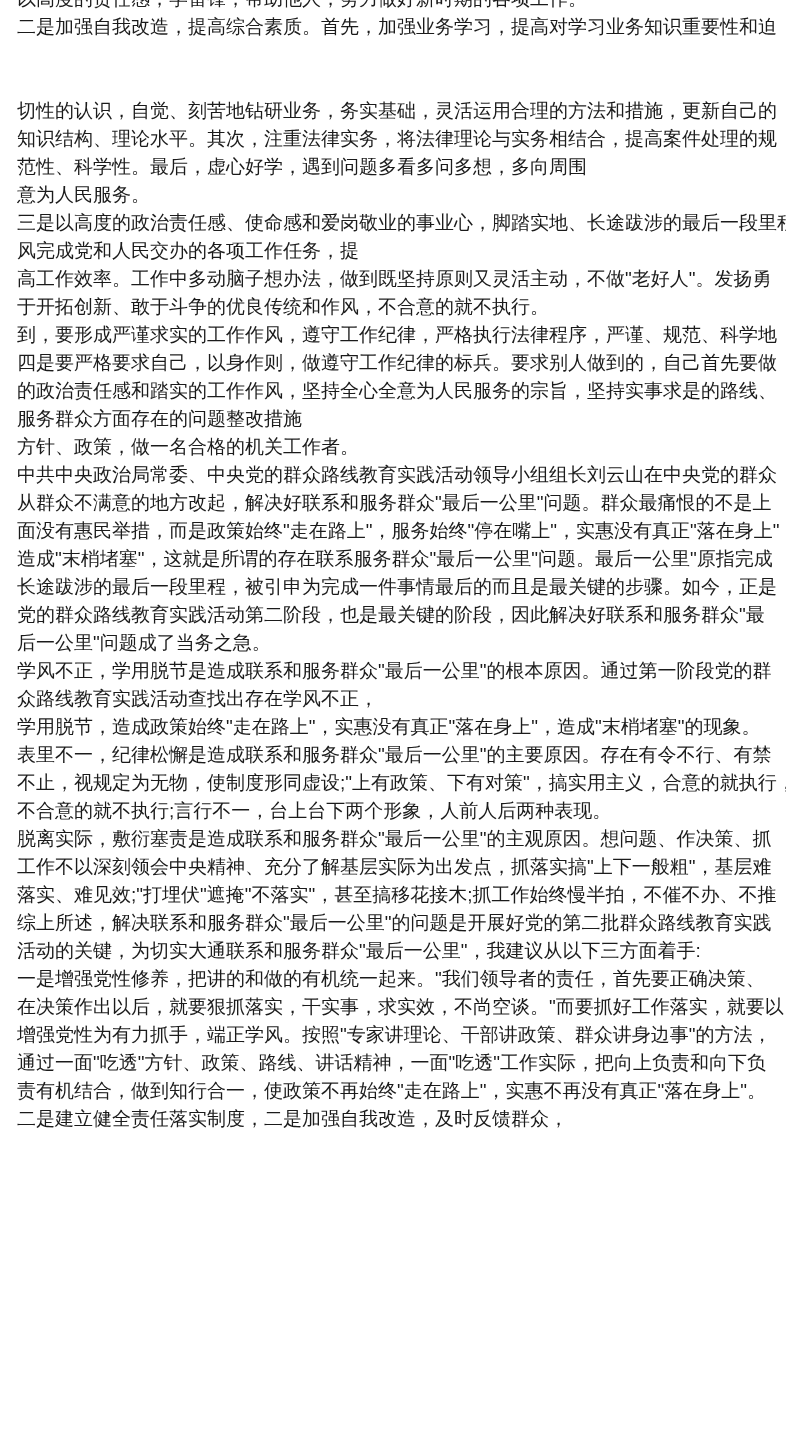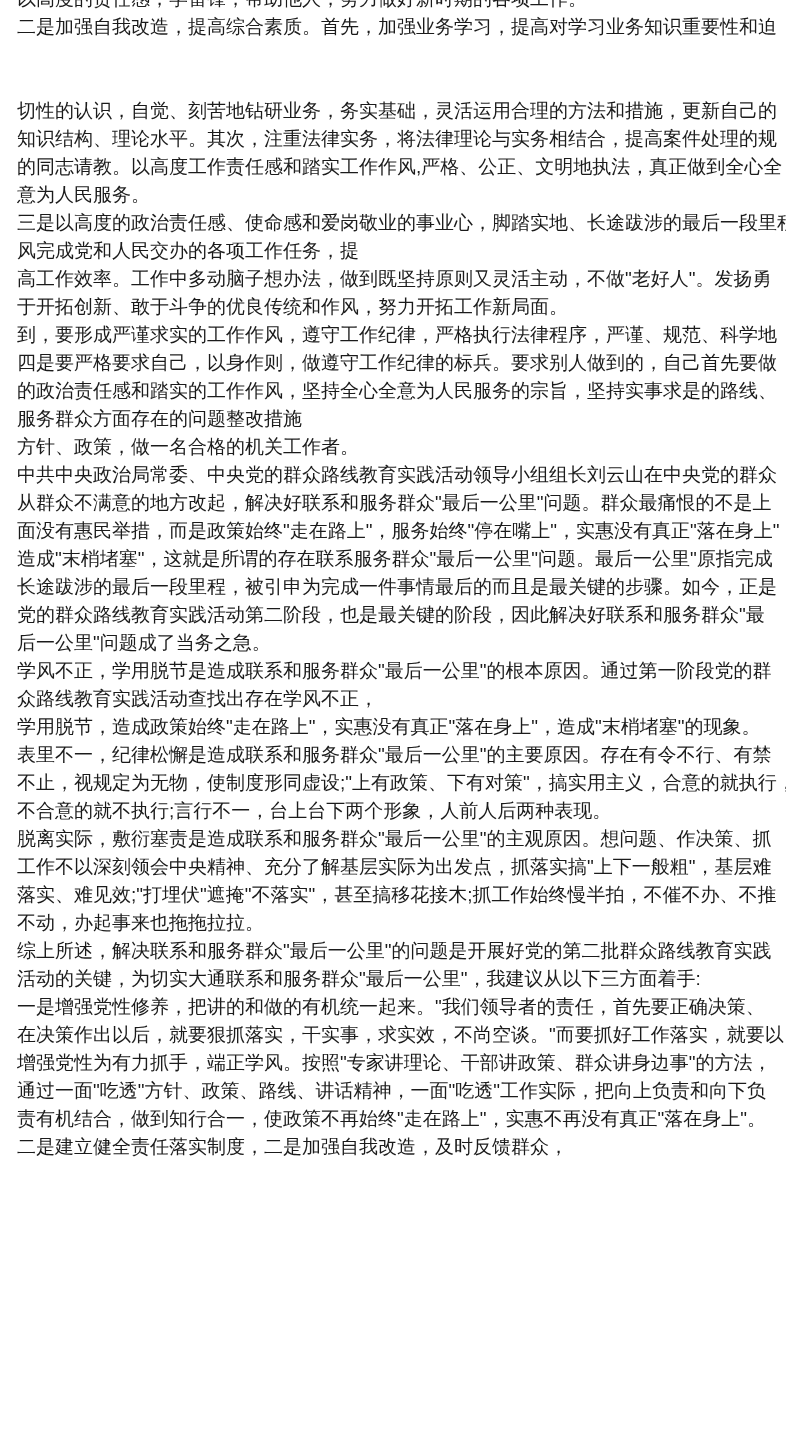--- a/index.html
+++ b/index.html
@@ -33,26 +33,26 @@
 </head>
 <body>
 
 <div class="doc">
     <div class="line">以高度的责任感，学雷锋，帮助他人，努力做好新时期的各项工作。</div>
     <div class="line">二是加强自我改造，提高综合素质。首先，加强业务学习，提高对学习业务知识重要性和迫</div>
     <div class="line"></div>
     <div class="line"></div>
     <div class="line">切性的认识，自觉、刻苦地钻研业务，务实基础，灵活运用合理的方法和措施，更新自己的</div>
     <div class="line">知识结构、理论水平。其次，注重法律实务，将法律理论与实务相结合，提高案件处理的规</div>
-    <div class="line">的同志请教。以高度工作责任感和踏实工作作风,严格、公正、文明地执法，真正做到全心全</div>
+    <div class="line">范性、科学性。最后，虚心好学，遇到问题多看多问多想，多向周围</div>
     <div class="line">意为人民服务。</div>
     <div class="line">三是以高度的政治责任感、使命感和爱岗敬业的事业心，脚踏实地、长途跋涉的最后一段里程</div>
     <div class="line">风完成党和人民交办的各项工作任务，提</div>
     <div class="line">高工作效率。工作中多动脑子想办法，做到既坚持原则又灵活主动，不做"老好人"。发扬勇</div>
-    <div class="line">于开拓创新、敢于斗争的优良传统和作风，努力开拓工作新局面。</div>
+    <div class="line">于开拓创新、敢于斗争的优良传统和作风，不合意的就不执行。</div>
     <div class="line">到，要形成严谨求实的工作作风，遵守工作纪律，严格执行法律程序，严谨、规范、科学地</div>
     <div class="line">四是要严格要求自己，以身作则，做遵守工作纪律的标兵。要求别人做到的，自己首先要做</div>
     <div class="line">的政治责任感和踏实的工作作风，坚持全心全意为人民服务的宗旨，坚持实事求是的路线、</div>
     <div class="line">服务群众方面存在的问题整改措施</div>
     <div class="line">方针、政策，做一名合格的机关工作者。</div>
     <div class="line">中共中央政治局常委、中央党的群众路线教育实践活动领导小组组长刘云山在中央党的群众</div>
     <div class="line">从群众不满意的地方改起，解决好联系和服务群众"最后一公里"问题。群众最痛恨的不是上</div>
     <div class="line">面没有惠民举措，而是政策始终"走在路上"，服务始终"停在嘴上"，实惠没有真正"落在身上"，</div>
     <div class="line">造成"末梢堵塞"，这就是所谓的存在联系服务群众"最后一公里"问题。最后一公里"原指完成</div>
     <div class="line">长途跋涉的最后一段里程，被引申为完成一件事情最后的而且是最关键的步骤。如今，正是</div>
@@ -60,21 +60,20 @@
     <div class="line">后一公里"问题成了当务之急。</div>
     <div class="line">学风不正，学用脱节是造成联系和服务群众"最后一公里"的根本原因。通过第一阶段党的群</div>
     <div class="line">众路线教育实践活动查找出存在学风不正，</div>
     <div class="line">学用脱节，造成政策始终"走在路上"，实惠没有真正"落在身上"，造成"末梢堵塞"的现象。</div>
     <div class="line">表里不一，纪律松懈是造成联系和服务群众"最后一公里"的主要原因。存在有令不行、有禁</div>
     <div class="line">不止，视规定为无物，使制度形同虚设;"上有政策、下有对策"，搞实用主义，合意的就执行，</div>
     <div class="line">不合意的就不执行;言行不一，台上台下两个形象，人前人后两种表现。</div>
     <div class="line">脱离实际，敷衍塞责是造成联系和服务群众"最后一公里"的主观原因。想问题、作决策、抓</div>
     <div class="line">工作不以深刻领会中央精神、充分了解基层实际为出发点，抓落实搞"上下一般粗"，基层难</div>
     <div class="line">落实、难见效;"打埋伏"遮掩"不落实"，甚至搞移花接木;抓工作始终慢半拍，不催不办、不推</div>
-    <div class="line">不动，办起事来也拖拖拉拉。</div>
     <div class="line">综上所述，解决联系和服务群众"最后一公里"的问题是开展好党的第二批群众路线教育实践</div>
     <div class="line">活动的关键，为切实大通联系和服务群众"最后一公里"，我建议从以下三方面着手:</div>
     <div class="line">一是增强党性修养，把讲的和做的有机统一起来。"我们领导者的责任，首先要正确决策、</div>
     <div class="line">在决策作出以后，就要狠抓落实，干实事，求实效，不尚空谈。"而要抓好工作落实，就要以</div>
     <div class="line">增强党性为有力抓手，端正学风。按照"专家讲理论、干部讲政策、群众讲身边事"的方法，</div>
     <div class="line">通过一面"吃透"方针、政策、路线、讲话精神，一面"吃透"工作实际，把向上负责和向下负</div>
     <div class="line">责有机结合，做到知行合一，使政策不再始终"走在路上"，实惠不再没有真正"落在身上"。</div>
     <div class="line">二是建立健全责任落实制度，二是加强自我改造，及时反馈群众，</div>
   </div>
 

